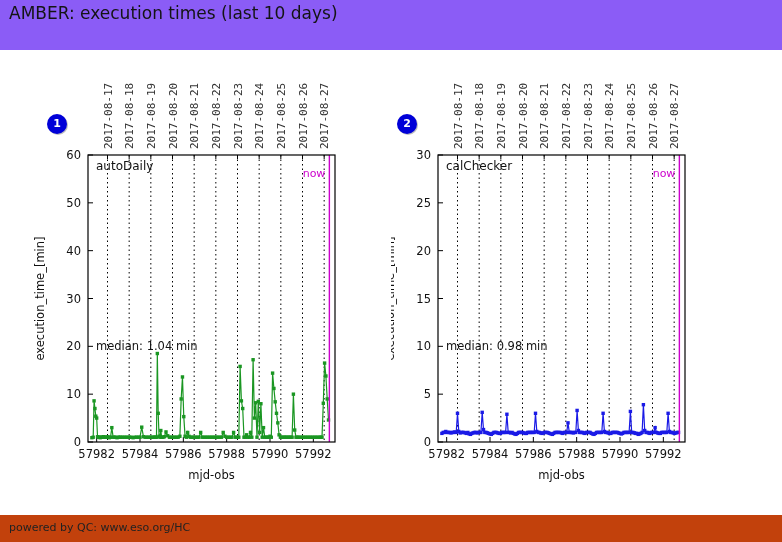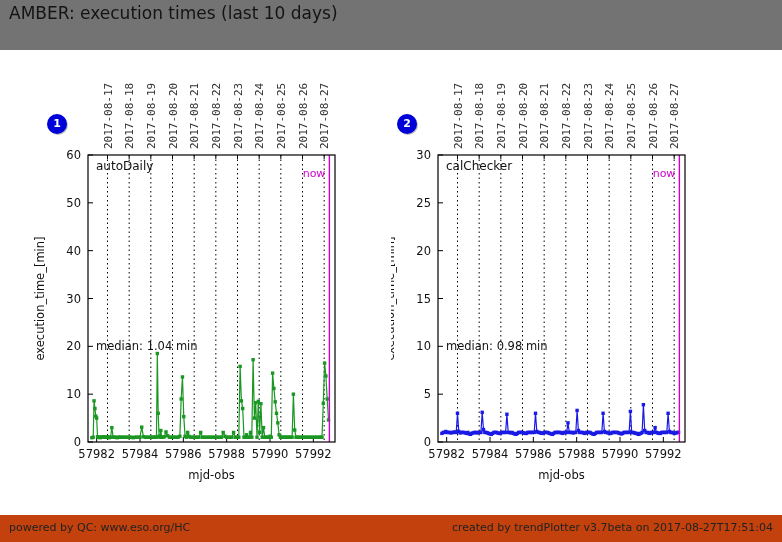--- a/index.html
+++ b/index.html
@@ -4,21 +4,21 @@
 <style>
   html,body{margin:0;padding:0;}
   body{
     width:782px;height:542px;
     background:#ffffff;
     font-family:"DejaVu Sans","Liberation Sans",sans-serif;
     overflow:hidden;position:relative;
   }
   #header{
     position:absolute;left:0;top:0;width:782px;height:50px;
-    background:#737373;
+    background:#8b5cf6;
   }
   #header .title{
     position:absolute;left:9px;top:3px;
     font-size:17px;color:#141414;letter-spacing:0px;white-space:nowrap;
   }
   #header .subtitle{
     position:absolute;left:9px;top:26px;
     font-size:15px;color:#141414;white-space:nowrap;
   }
   #footer{
@@ -548,14 +548,13 @@
       <rect x="47" y="105" width="247" height="287" fill="none" stroke="#000" stroke-width="1.2"></rect>
       <text x="55" y="120" class="plotname">calChecker</text>
       <text x="55" y="299.855" class="medlbl">median: 0.98 min</text>
       <text x="3" y="248.5" class="axlbl" text-anchor="middle" transform="rotate(-90 3 248.5)">execution_time_[min]</text>
       <text x="170.5" y="429" class="axlbl" text-anchor="middle">mjd-obs</text>
     </svg>
 </div>
 
 <div id="footer">
   <div class="left">powered by QC: www.eso.org/HC</div>
-  <div class="right">created by trendPlotter v3.7beta on 2017-08-27T17:51:04</div>
 </div>
 
 </body></html>

